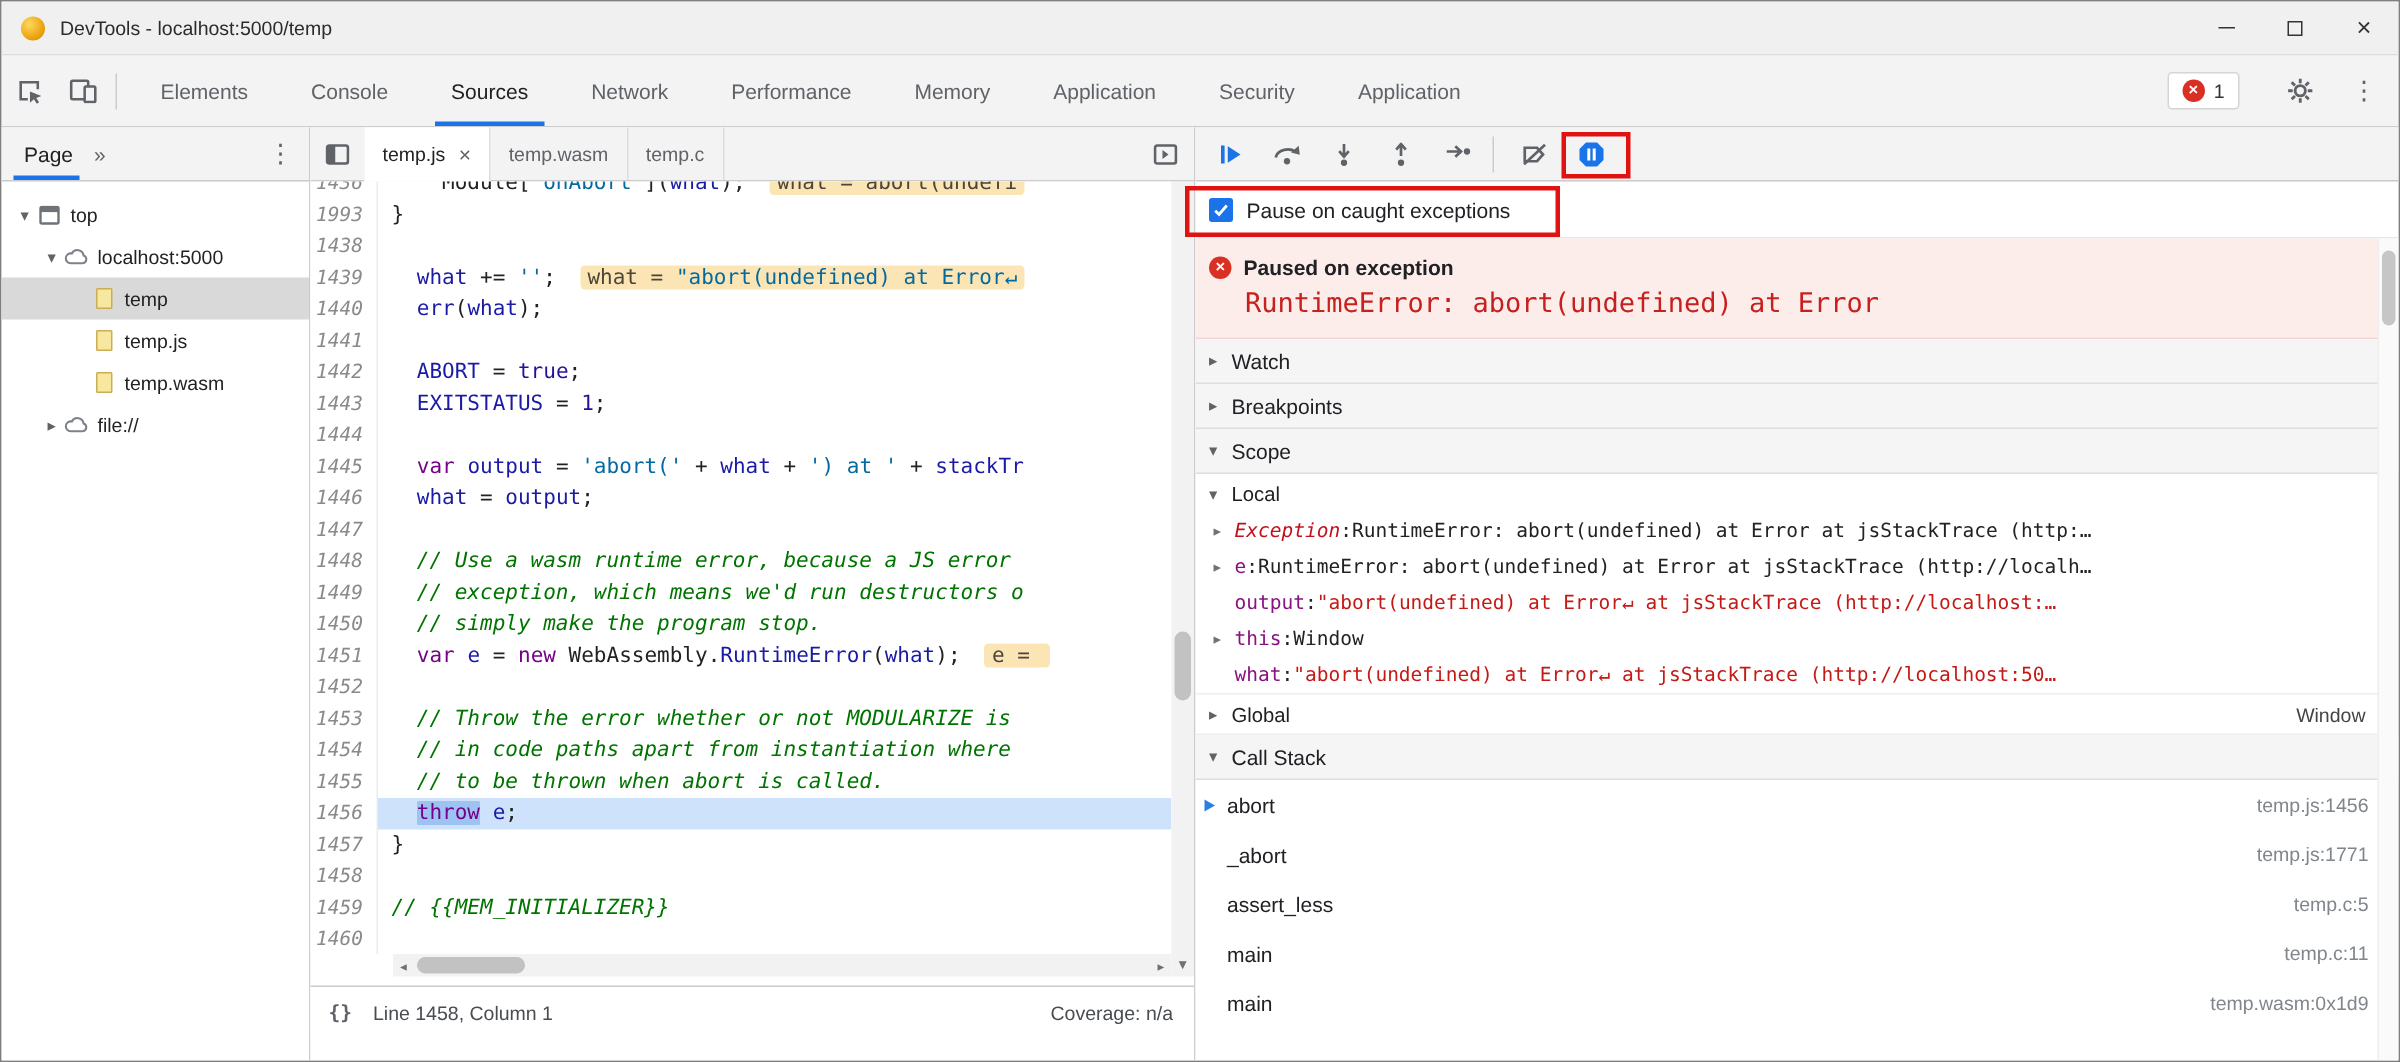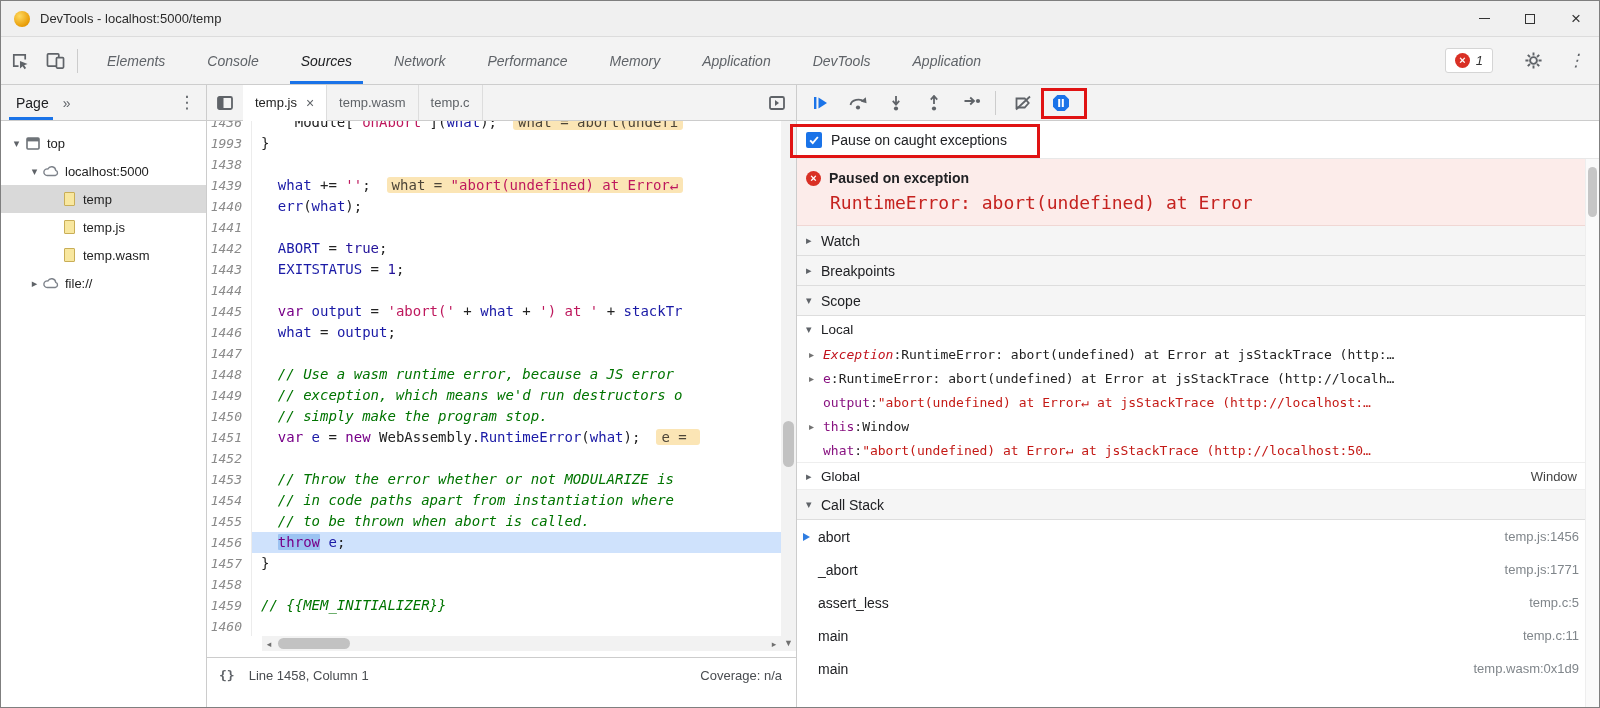--- a/index.html
+++ b/index.html
@@ -15,21 +15,21 @@
               margin:0 10px 0 13px; flex:none; }
   .win-title { font-size:13px; color:#2b2b2b; }
   .win-controls { margin-left:auto; display:flex; height:100%; }
   .win-btn { width:46px; height:100%; display:flex; align-items:center; justify-content:center;
              color:#333; font-size:17px; }
   .glyph-min { width:11px; height:1px; background:#333; display:block; }
   .glyph-max { width:10px; height:10px; border:1px solid #333; display:block; }
 
   
   .main-toolbar { position:absolute; top:36px; left:0; right:0; height:48px; background:#f3f3f3;
-                  border-bottom:1px solid #cdcdcd; display:flex; align-items:center;font-style:italic; }
+                  border-bottom:1px solid #cdcdcd; display:flex; align-items:center; }
   .icon-btn { width:36px; height:36px; display:flex; align-items:center; justify-content:center; flex:none; }
   .toolbar-sep { width:1px; height:24px; background:#ccc; margin:0 8px 0 4px; flex:none; }
   .main-tabs { display:flex; height:100%; }
   .main-tab { padding:0 21px; font-size:14px; color:#5f6368; display:flex; align-items:center;
               height:100%; position:relative; white-space:nowrap; }
   .main-tab.active { color:#202124; }
   .main-tab.active::after { content:""; position:absolute; left:10px; right:10px; bottom:0;
                             height:3px; background:#1a73e8; }
   .error-badge { margin-left:auto; display:flex; align-items:center; gap:6px; background:#fff;
                  border:1px solid #d5d5d5; border-radius:3px; padding:4px 9px; margin-right:22px; }
@@ -73,21 +73,21 @@
   .tab-close { margin-left:9px; color:#5f6368; font-size:14px; }
   .tabbar-right { margin-left:auto; width:38px; display:flex; align-items:center; justify-content:center; }
 
   .code-area { position:absolute; top:36px; left:0; right:15px; bottom:71px; overflow:hidden; background:#fff; }
   .code-lines { margin-top:-9px; }
   .code-line { display:flex; height:21px; font-family:"DejaVu Sans Mono", monospace; }
   .line-num { width:45px; padding-right:9px; flex:none; text-align:right; font-size:13px; line-height:21px;
               color:#8a8a8a; border-right:1px solid #ececec;font-style:italic; }
   .line-code { flex:1; padding-left:9px; font-size:14px; line-height:21px; white-space:pre; overflow:hidden; }
   .code-line.exec .line-code { background:#cfe2fc; }
-  .tk-p { color:#222; } .tk-kw { color:#770088; } .tk-str { color:#be185d;text-align:center; }
+  .tk-p { color:#222; } .tk-kw { color:#770088; } .tk-str { color:#0369a1;text-align:center; }
   .tk-num { color:#221199; } .tk-id { color:#1a1aa6; }
   .tk-cmt { color:#007400; font-style:italic; }
   .tk-sel { background:#9cc3f2; border-radius:1px; }
   .inline-badge { background:#fbe5b5; border-radius:3px; padding:0 5px; margin-left:16px; }
   .inline-badge .tk-p { color:#4d4538; }
 
   .vscroll { position:absolute; top:36px; right:0; width:15px; bottom:56px; background:#f2f2f2; }
   .vscroll-thumb { position:absolute; left:2px; right:2px; top:300px; height:46px; background:#c2c2c2; border-radius:6px; }
   .vscroll-arrow { position:absolute; bottom:3px; left:0; right:0; text-align:center; color:#707070; font-size:9px; }
   .hscroll { position:absolute; left:55px; right:15px; bottom:56px; height:15px; background:#f2f2f2;
@@ -182,21 +182,21 @@
     </div>
     <div class="toolbar-sep"></div>
     <div class="main-tabs" id="main-tabs">
         <div class="main-tab">Elements</div>
         <div class="main-tab">Console</div>
         <div class="main-tab active">Sources</div>
         <div class="main-tab">Network</div>
         <div class="main-tab">Performance</div>
         <div class="main-tab">Memory</div>
         <div class="main-tab">Application</div>
-        <div class="main-tab">DevTools</div>
+        <div class="main-tab">Security</div>
         <div class="main-tab">Application</div>
       </div>
     <div class="error-badge">
       <span class="err-circle">×</span>
       <span class="err-count">1</span>
     </div>
     <div class="icon-btn gear-btn">
       <svg width="19" height="19" viewBox="0 0 20 20">
           <g stroke="#5f6368" stroke-width="2" fill="none">
             <circle cx="10" cy="10" r="3.6"></circle>

